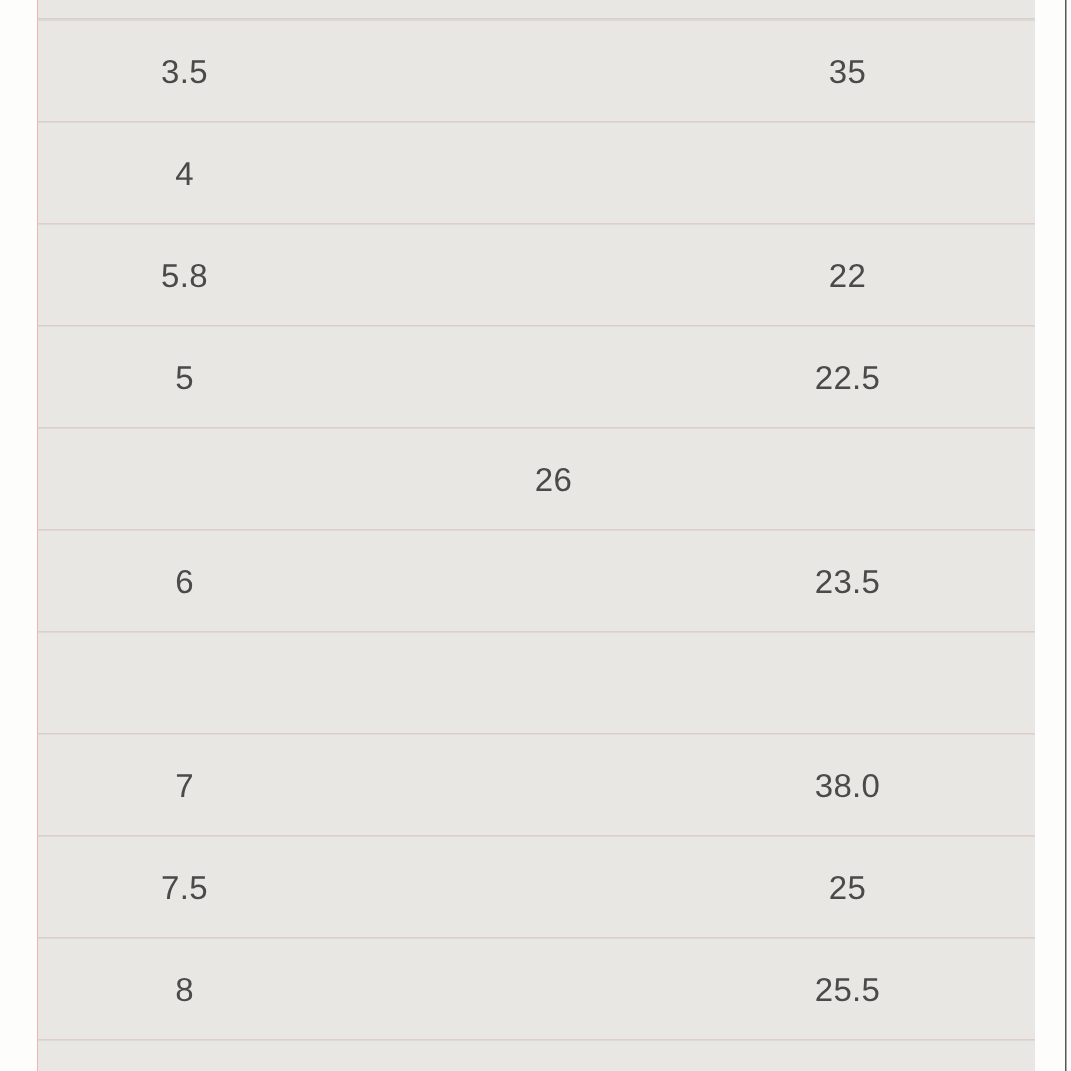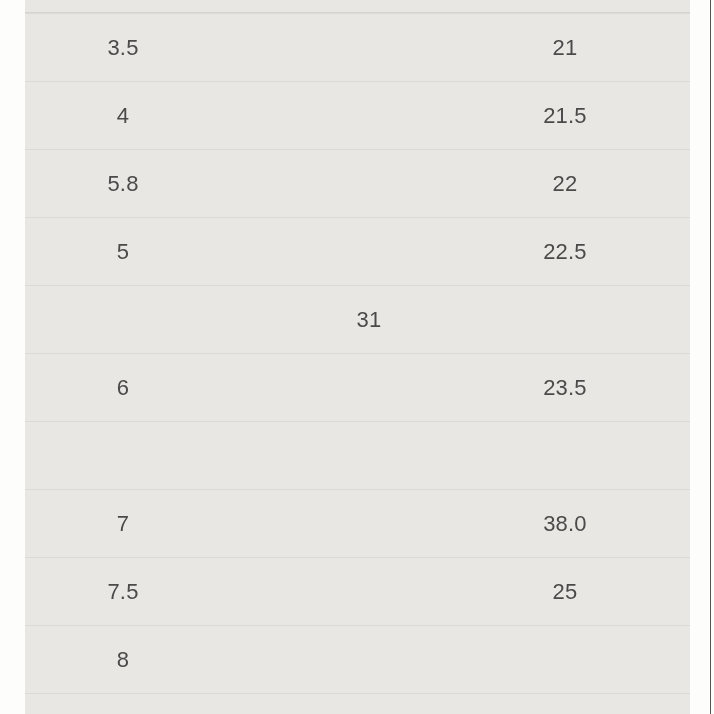--- a/index.html
+++ b/index.html
@@ -101,40 +101,39 @@
 
   <div id="size-table">
 
     <div class="row first-partial">
       <div class="cell cell-us"></div>
       <div class="cell cell-cm"></div>
     </div>
 
     <div class="row">
       <div class="cell cell-us">3.5</div>
-      <div class="cell cell-cm">21</div>
+      <div class="cell cell-cm">35</div>
     </div>
 
     <div class="row">
       <div class="cell cell-us">4</div>
-      <div class="cell cell-cm">21.5</div>
     </div>
 
     <div class="row">
       <div class="cell cell-us">5.8</div>
       <div class="cell cell-cm">22</div>
     </div>
 
     <div class="row">
       <div class="cell cell-us">5</div>
       <div class="cell cell-cm">22.5</div>
     </div>
 
     <div class="row">
-      <div class="cell cell-cm">31</div>
+      <div class="cell cell-cm">26</div>
     </div>
 
     <div class="row">
       <div class="cell cell-us">6</div>
       <div class="cell cell-cm">23.5</div>
     </div>
 
     <div class="row">
     </div>
 
@@ -143,20 +142,21 @@
       <div class="cell cell-cm">38.0</div>
     </div>
 
     <div class="row">
       <div class="cell cell-us">7.5</div>
       <div class="cell cell-cm">25</div>
     </div>
 
     <div class="row">
       <div class="cell cell-us">8</div>
+      <div class="cell cell-cm">25.5</div>
     </div>
 
     <div class="row last-partial">
       <div class="cell cell-us"></div>
       <div class="cell cell-cm"></div>
     </div>
 
   </div>
 
   <div id="right-edge-rule"></div>

